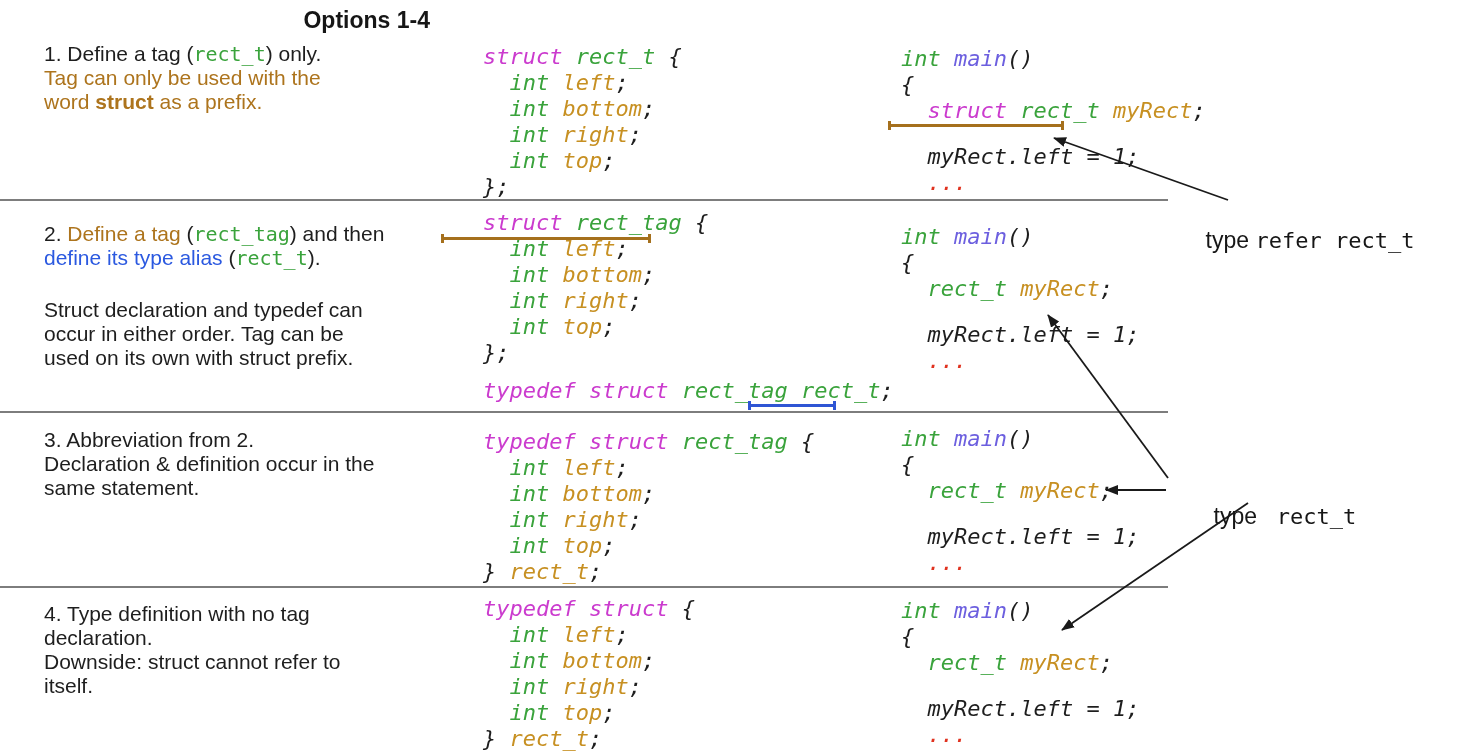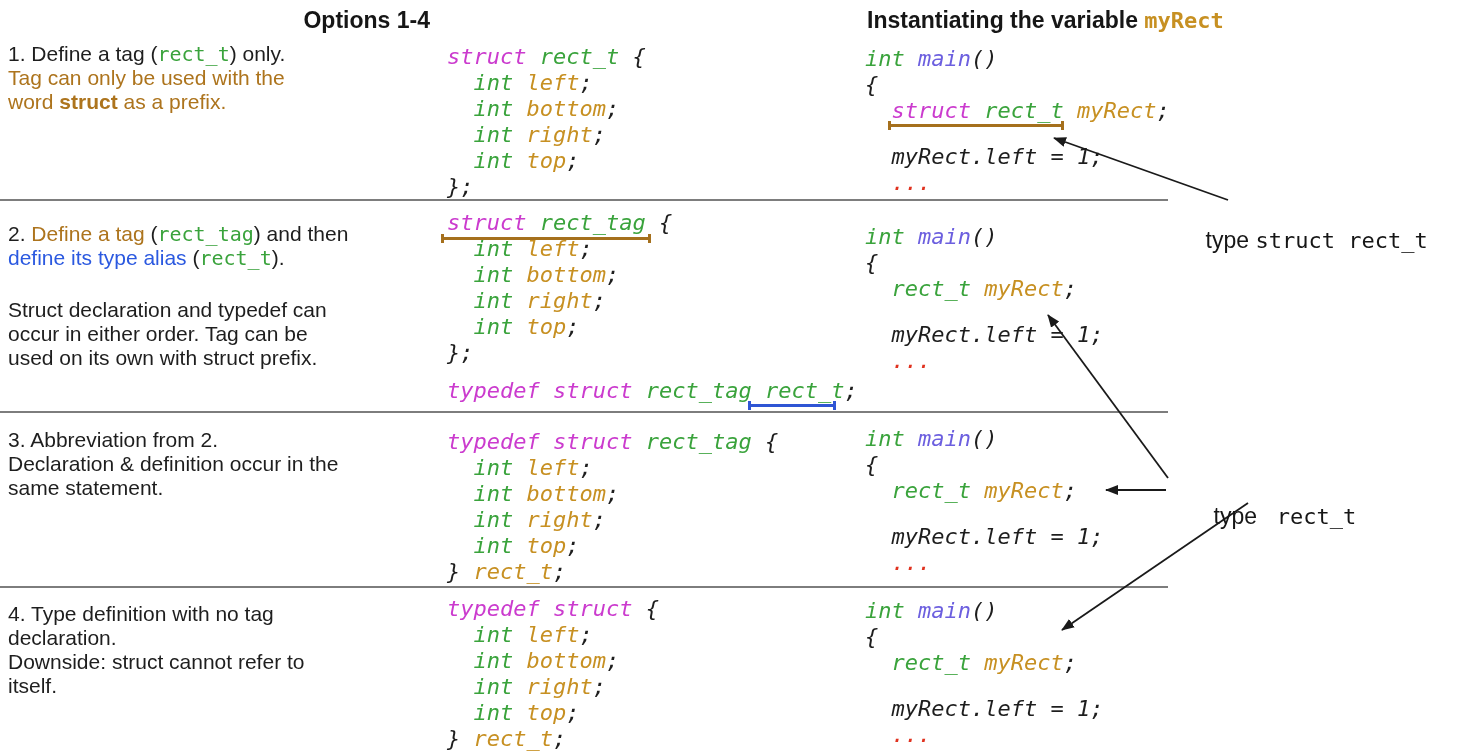--- a/index.html
+++ b/index.html
@@ -1,21 +1,21 @@
 <!DOCTYPE html>
 <html style="--c-background: #ffffff; --c-plain: #1e1e1e; --c-keyword: #cb3bce; --c-type: #3aa33c; --c-ident: #c79022; --c-func: #6c5fdf; --c-red: #e0321f; --c-brown: #ad741d; --c-blue: #2b59e0; --c-divider: #7d7d7d; --c-bracket_tag: #a5701d; --c-bracket_alias: #2f55d4; --c-arrow: #1a1a1a;"><head>
 <meta charset="utf-8">
 <style>
   html,body{margin:0;padding:0;background:#fff;}
   #canvas{position:relative;width:1465px;height:753px;background:var(--c-background,#fff);overflow:hidden;
           font-family:"Liberation Sans",sans-serif;}
   .hdr{position:absolute;top:7px;font-weight:bold;font-size:23px;color:#161616;white-space:nowrap;}
   .hdr-var{font-family:"DejaVu Sans Mono",monospace;color:var(--c-ident);font-weight:bold;font-size:22px;}
   .divider{position:absolute;left:0;width:1168px;height:2px;background:var(--c-divider);}
-  .cell{position:absolute;white-space:pre;}
+  .cell{position:absolute;white-space:pre;margin-left:36px;}
   .desc{font-size:21px;}
   .desc .cline{height:24px;line-height:24px;}
   .code{font-family:"DejaVu Sans Mono",monospace;font-size:22px;}
   .code .cline{height:26px;line-height:26px;font-style:italic;}
   .mi{font-family:"DejaVu Sans Mono",monospace;font-size:20px;}
   .bracket{position:absolute;height:9px;border-left:3px solid currentColor;border-right:3px solid currentColor;}
   .bracket::before{content:"";position:absolute;left:0;right:0;top:3px;height:2.5px;background:currentColor;}
   .b-tag{color:var(--c-bracket_tag);}
   .b-alias{color:var(--c-bracket_alias);}
   #arrows{position:absolute;left:0;top:0;pointer-events:none;}
@@ -24,23 +24,20 @@
   .type-label{position:absolute;font-size:23px;color:#161616;white-space:pre;}
   .type-label .code-part{font-family:"DejaVu Sans Mono",monospace;font-size:22px;}
 </style>
 </head>
 <body>
 
 <div id="canvas">
 
   <div class="hdr" style="left:0;width:430px;text-align:right;">
     <span>Options 1-4</span>
-  </div>
-  <div class="hdr" style="left:867px;">
-    <span>Instantiating the variable </span><span class="hdr-var">myRect</span>
   </div>
 
   <div class="divider" style="top:199px;"></div>
   <div class="divider" style="top:411px;"></div>
   <div class="divider" style="top:586px;"></div>
 
   <div class="cell desc" style="left:8px;top:42px;"><div class="cline"><span style="color: rgb(30, 30, 30);">1. Define a tag (</span><span class="mi" style="color: rgb(58, 163, 60);">rect_t</span><span style="color: rgb(30, 30, 30);">) only.</span></div><div class="cline"><span style="color: rgb(173, 116, 29);">Tag can only be used with the</span></div><div class="cline"><span style="color: rgb(173, 116, 29);">word </span><span style="color: rgb(173, 116, 29); font-weight: bold;">struct</span><span style="color: rgb(173, 116, 29);"> as a prefix.</span></div></div>
   <div class="cell code" style="left:447px;top:44px;"><div class="cline"><span style="color: rgb(203, 59, 206);">struct</span><span style="color: rgb(30, 30, 30);"> </span><span style="color: rgb(58, 163, 60);">rect_t</span><span style="color: rgb(30, 30, 30);"> {</span></div><div class="cline"><span style="color: rgb(30, 30, 30);">  </span><span style="color: rgb(58, 163, 60);">int</span><span style="color: rgb(30, 30, 30);"> </span><span style="color: rgb(199, 144, 34);">left</span><span style="color: rgb(30, 30, 30);">;</span></div><div class="cline"><span style="color: rgb(30, 30, 30);">  </span><span style="color: rgb(58, 163, 60);">int</span><span style="color: rgb(30, 30, 30);"> </span><span style="color: rgb(199, 144, 34);">bottom</span><span style="color: rgb(30, 30, 30);">;</span></div><div class="cline"><span style="color: rgb(30, 30, 30);">  </span><span style="color: rgb(58, 163, 60);">int</span><span style="color: rgb(30, 30, 30);"> </span><span style="color: rgb(199, 144, 34);">right</span><span style="color: rgb(30, 30, 30);">;</span></div><div class="cline"><span style="color: rgb(30, 30, 30);">  </span><span style="color: rgb(58, 163, 60);">int</span><span style="color: rgb(30, 30, 30);"> </span><span style="color: rgb(199, 144, 34);">top</span><span style="color: rgb(30, 30, 30);">;</span></div><div class="cline"><span style="color: rgb(30, 30, 30);">};</span></div></div>
   <div class="cell code" style="left:865px;top:46px;"><div class="cline"><span style="color: rgb(58, 163, 60);">int</span><span style="color: rgb(30, 30, 30);"> </span><span style="color: rgb(108, 95, 223);">main</span><span style="color: rgb(30, 30, 30);">()</span></div><div class="cline"><span style="color: rgb(30, 30, 30);">{</span></div><div class="cline"><span style="color: rgb(30, 30, 30);">  </span><span style="color: rgb(203, 59, 206);">struct</span><span style="color: rgb(30, 30, 30);"> </span><span style="color: rgb(58, 163, 60);">rect_t</span><span style="color: rgb(30, 30, 30);"> </span><span style="color: rgb(199, 144, 34);">myRect</span><span style="color: rgb(30, 30, 30);">;</span></div><div class="cline" style="height: 20px;"></div><div class="cline"><span style="color: rgb(30, 30, 30);">  myRect.left = 1;</span></div><div class="cline"><span style="color: rgb(30, 30, 30);">  </span><span style="color: rgb(224, 50, 31);">...</span></div></div>
 
@@ -66,19 +63,19 @@
         <path d="M0,0 L13,5 L0,10 z"></path>
       </marker>
     </defs>
     <line x1="1228" y1="200" x2="1054" y2="138" marker-end="url(#ah)"></line>
     <line x1="1168" y1="478" x2="1048" y2="315" marker-end="url(#ah)"></line>
     <line x1="1166" y1="490" x2="1106" y2="490" marker-end="url(#ah)"></line>
     <line x1="1248" y1="503" x2="1062" y2="630" marker-end="url(#ah)"></line>
   </svg>
 
   <div class="type-label" style="left:1180px;top:200px;">
-    <span>type </span><span class="code-part">struct rect_t</span>
+    <span>type </span><span class="code-part">refer rect_t</span>
   </div>
   <div class="type-label" style="left:1188px;top:476px;">
     <span>type </span><span class="code-part"> rect_t</span>
   </div>
 
 </div>
 
 </body></html>

